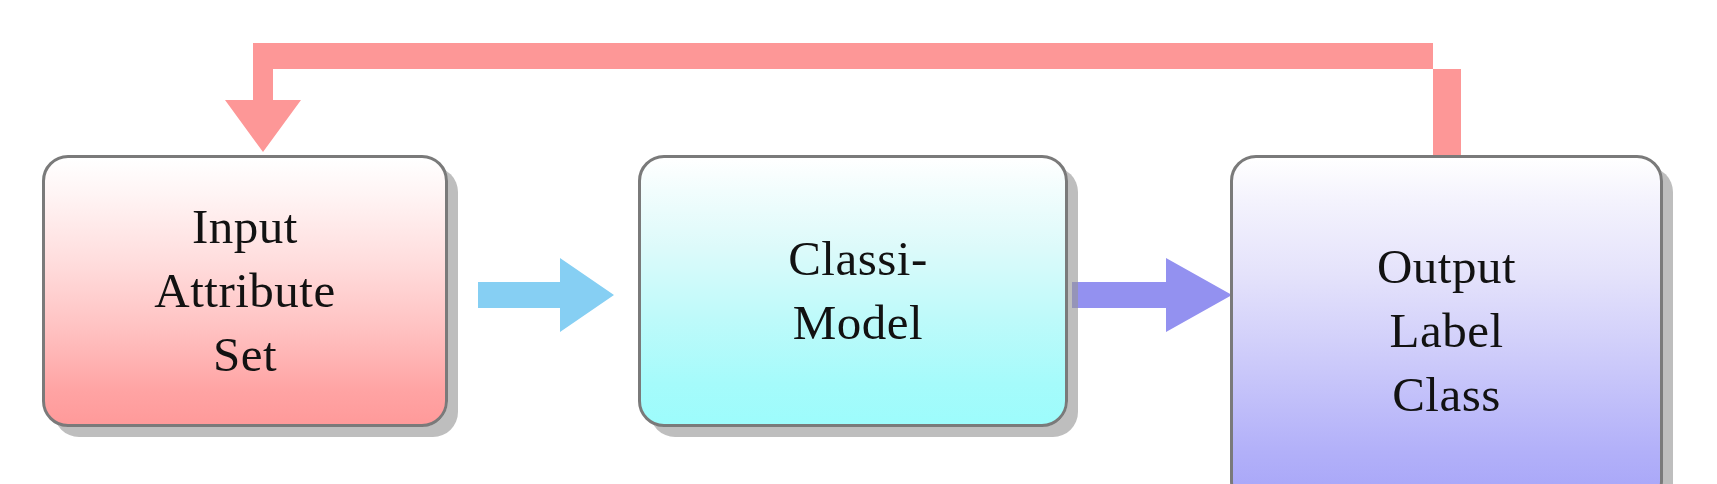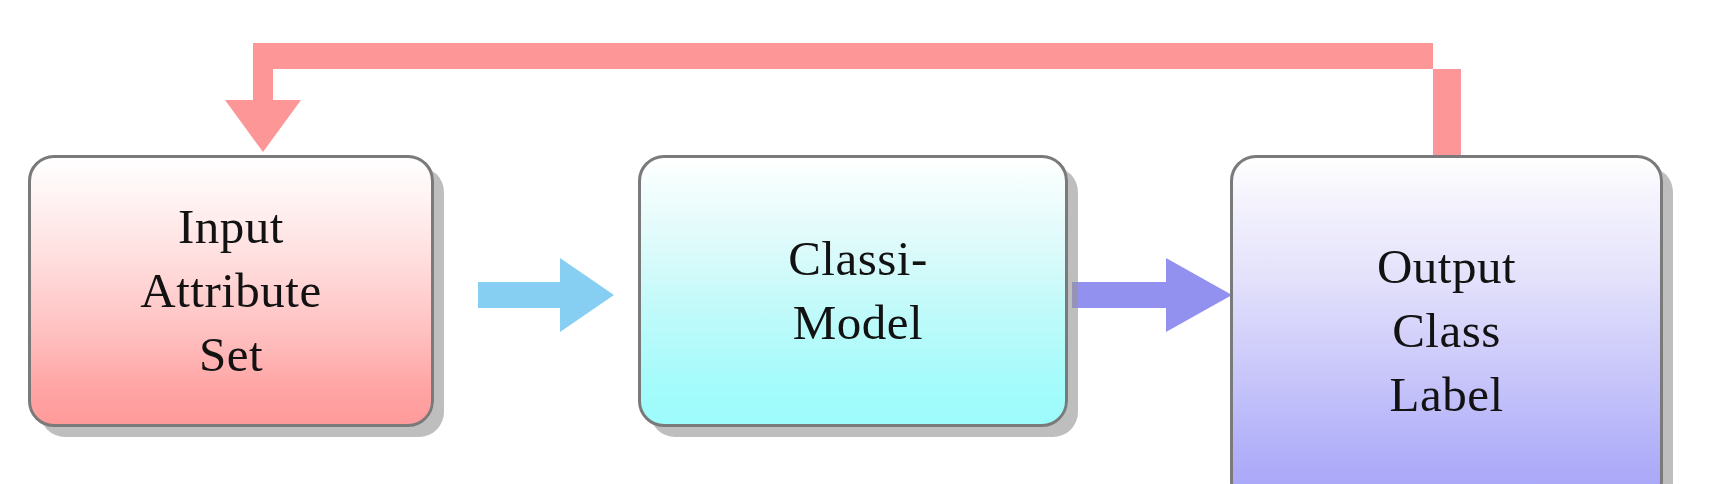--- a/index.html
+++ b/index.html
@@ -42,21 +42,21 @@
     display: block;
     color: #121212;
     font-family: "Liberation Serif", "DejaVu Serif", serif;
     font-size: 49px;
     line-height: 1.30;
     letter-spacing: 0.5px;
     white-space: nowrap;
     text-align: center;
   }
   #node-input {
-    left: 28px;
+    left: 42px;
     top: 155px;
     width: 406px;
     height: 272px;
     background: linear-gradient(to bottom, #ffffff 0%, #fff4f4 14%, #ffdede 38%, #ffc2c2 64%, #ffa3a3 88%, #ff9a9a 100%);
   }
   #node-model {
     left: 638px;
     top: 155px;
     width: 430px;
     height: 272px;
@@ -98,17 +98,17 @@
     <span class="node-line">Set</span>
   </div>
 
   <div class="node-box" id="node-model">
     <span class="node-line">Classi-</span>
     <span class="node-line">Model</span>
   </div>
 
   <div class="node-box" id="node-output">
     <span class="node-line">Output</span>
+    <span class="node-line">Label</span>
     <span class="node-line">Class</span>
-    <span class="node-line">Label</span>
   </div>
 
 </div>
 
 </body></html>

